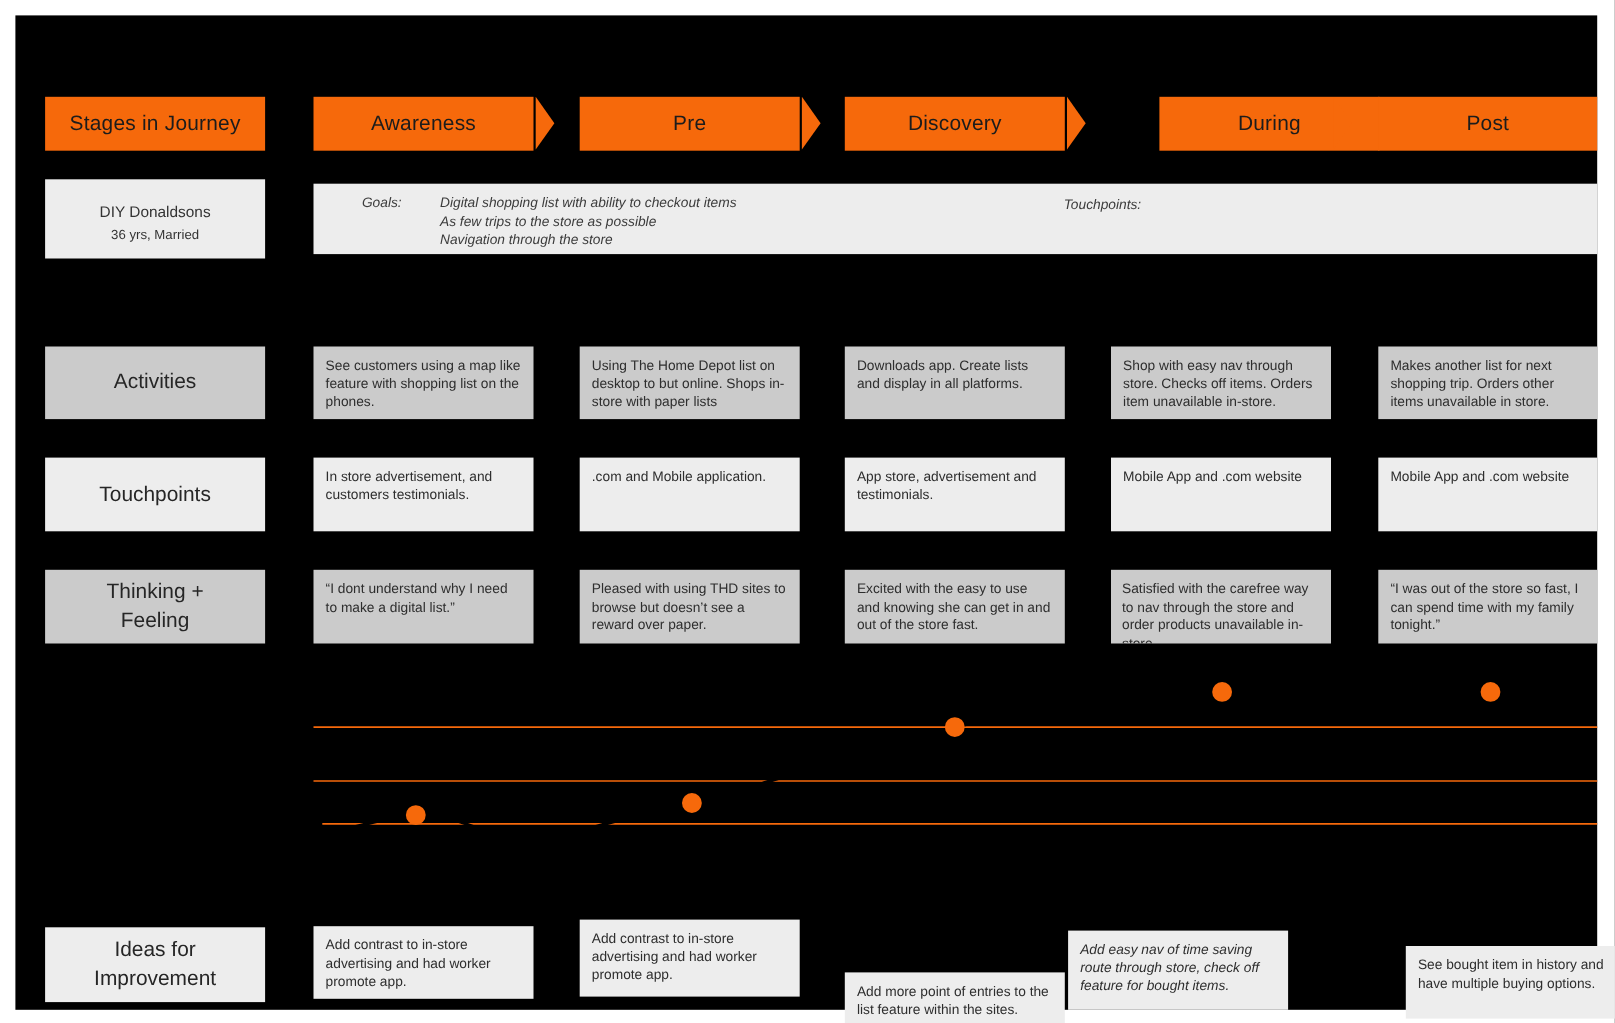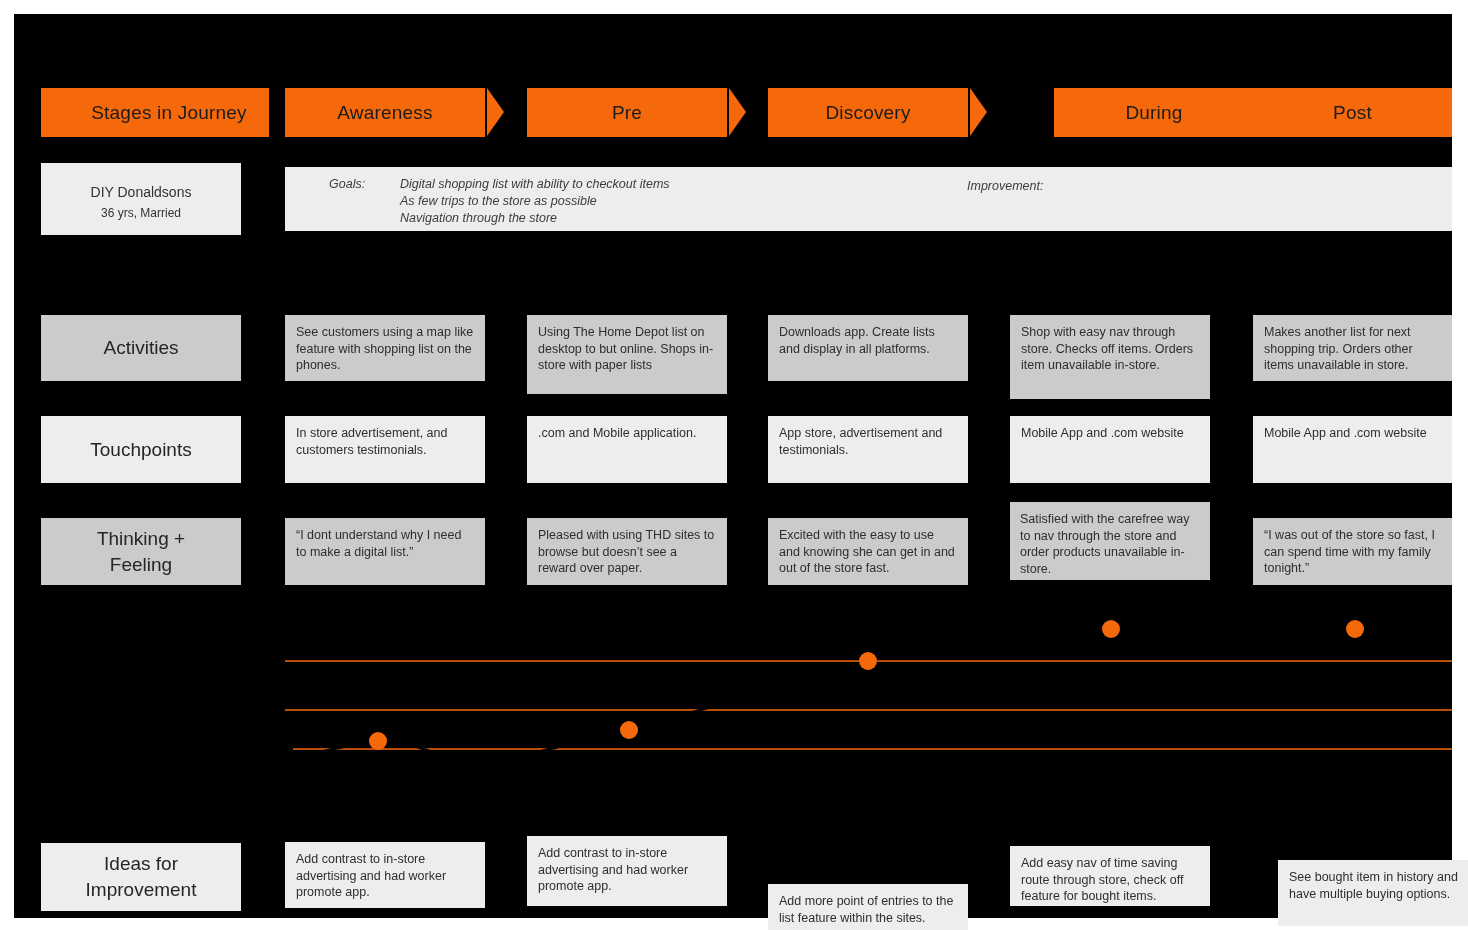--- a/index.html
+++ b/index.html
@@ -39,21 +39,21 @@
   .gband{position:absolute;left:285px;top:167px;width:1167px;height:64px;background:#EDEDED;font-style:italic;}
   .glabel{position:absolute;font-size:12.5px;color:#3c3c3c;}
   .glist{position:absolute;font-size:12.5px;color:#3c3c3c;line-height:17px;}
   svg{display:block;}
 </style>
 </head>
 <body>
 
 <div class="canvas"></div>
 
-<div class="hdr" style="left:41px;width:200px;padding-left:28px;">
+<div class="hdr" style="left:41px;width:200px;">
   <span>Stages in Journey</span>
 </div>
 
 <div class="hdr" style="left:285px;width:200px;">
   <span>Awareness</span>
 </div>
 <div class="arrow" style="left:487px;"></div>
 
 <div class="hdr" style="left:527px;width:200px;">
   <span>Pre</span>
@@ -79,49 +79,49 @@
   <div class="sub">36 yrs, Married</div>
 </div>
 
 <div class="gband">
   <div class="glabel" style="left:44px;top:10px;">Goals:</div>
   <div class="glist" style="left:115px;top:9px;">
     <div>Digital shopping list with ability to checkout items</div>
     <div>As few trips to the store as possible</div>
     <div>Navigation through the store</div>
   </div>
-  <div class="glabel" style="left:682px;top:12px;">Improvement:</div>
+  <div class="glabel" style="left:682px;top:12px;">Touchpoints:</div>
 </div>
 
 <div class="rowlabel dark" style="top:315px;height:66px;">
   <span>Activities</span>
 </div>
 <div class="cell dark" style="left:285px;top:315px;height:66px;">See customers using a map like feature with shopping list on the phones.</div>
-<div class="cell dark" style="left:527px;top:315px;height:79px;">Using The Home Depot list on desktop to but online. Shops in-store with paper lists</div>
+<div class="cell dark" style="left:527px;top:315px;height:66px;">Using The Home Depot list on desktop to but online. Shops in-store with paper lists</div>
 <div class="cell dark" style="left:768px;top:315px;height:66px;">Downloads app. Create lists and display in all platforms.</div>
-<div class="cell dark" style="left:1010px;top:315px;height:84px;">Shop with easy nav through store. Checks off items. Orders item unavailable in-store.</div>
+<div class="cell dark" style="left:1010px;top:315px;height:66px;">Shop with easy nav through store. Checks off items. Orders item unavailable in-store.</div>
 <div class="cell dark" style="left:1253px;top:315px;height:66px;width:199px;">Makes another list for next shopping trip. Orders other items unavailable in store.</div>
 
 <div class="rowlabel light" style="top:416px;height:67px;">
   <span>Touchpoints</span>
 </div>
 <div class="cell light" style="left:285px;top:416px;height:67px;">In store advertisement, and customers testimonials.</div>
 <div class="cell light" style="left:527px;top:416px;height:67px;">.com and Mobile application.</div>
 <div class="cell light" style="left:768px;top:416px;height:67px;">App store, advertisement and testimonials.</div>
 <div class="cell light" style="left:1010px;top:416px;height:67px;">Mobile App and .com website</div>
 <div class="cell light" style="left:1253px;top:416px;height:67px;width:199px;">Mobile App and .com website</div>
 
 <div class="rowlabel dark" style="top:518px;height:67px;">
   <span>Thinking +
 Feeling</span>
 </div>
 <div class="cell dark" style="left:285px;top:518px;height:67px;">“I dont understand why I need to make a digital list.”</div>
 <div class="cell dark" style="left:527px;top:518px;height:67px;">Pleased with using THD sites to browse but doesn’t see a reward over paper.</div>
 <div class="cell dark" style="left:768px;top:518px;height:67px;">Excited with the easy to use and knowing she can get in and out of the store fast.</div>
-<div class="cell dark" style="left:1010px;top:502px;height:78px;overflow:hidden;padding-left:10px;">Satisfied with the carefree way to nav through the store and order products unavailable in-store.</div>
+<div class="cell dark" style="left:1010px;top:518px;height:67px;overflow:hidden;padding-left:10px;">Satisfied with the carefree way to nav through the store and order products unavailable in-store.</div>
 <div class="cell dark" style="left:1253px;top:518px;height:67px;width:199px;">“I was out of the store so fast, I can spend time with my family tonight.”</div>
 
 <svg class="abs" style="left:0;top:0;pointer-events:none;" width="1468" height="930" viewBox="0 0 1468 930">
   <line x1="285" y1="661" x2="1452" y2="661" stroke="#F6690B" stroke-width="1.5"></line>
   <line x1="285" y1="710" x2="1452" y2="710" stroke="#F6690B" stroke-width="1.5"></line>
   <line x1="293" y1="749" x2="1452" y2="749" stroke="#F6690B" stroke-width="1.5"></line>
   <path d="M 300 757 C 340 748 355 742 378 741 C 420 739 435 761 478 763 C 515 764 575 738 629 730 C 665 724 740 694 868 661 C 950 640 1030 630 1111 629 C 1190 628 1270 628 1355 629" fill="none" stroke="#000000" stroke-width="3"></path>
   <circle cx="378" cy="741" r="9" fill="#F6690B"></circle>
   <circle cx="629" cy="730" r="9" fill="#F6690B"></circle>
   <circle cx="868" cy="661" r="9" fill="#F6690B"></circle>
@@ -129,14 +129,14 @@
   <circle cx="1355" cy="629" r="9" fill="#F6690B"></circle>
 </svg>
 
 <div class="rowlabel light" style="top:843px;height:68px;">
   <span>Ideas for
 Improvement</span>
 </div>
 <div class="cell light" style="left:285px;top:842px;height:66px;">Add contrast to in-store advertising and had worker promote app.</div>
 <div class="cell light" style="left:527px;top:836px;height:70px;">Add contrast to in-store advertising and had worker promote app.</div>
 <div class="cell light" style="left:768px;top:884px;height:80px;">Add more point of entries to the list feature within the sites.</div>
-<div class="cell light" style="left:1010px;top:846px;height:60px;overflow:hidden;">Add easy nav of time saving route through store, check off feature for bought items.</div>
+<div class="cell light" style="left:971px;top:846px;height:72px;overflow:hidden;font-style:italic;">Add easy nav of time saving route through store, check off feature for bought items.</div>
 <div class="cell light" style="left:1253px;top:860px;height:66px;width:199px;margin-left:25px;">See bought item in history and have multiple buying options.</div>
 
 </body></html>

